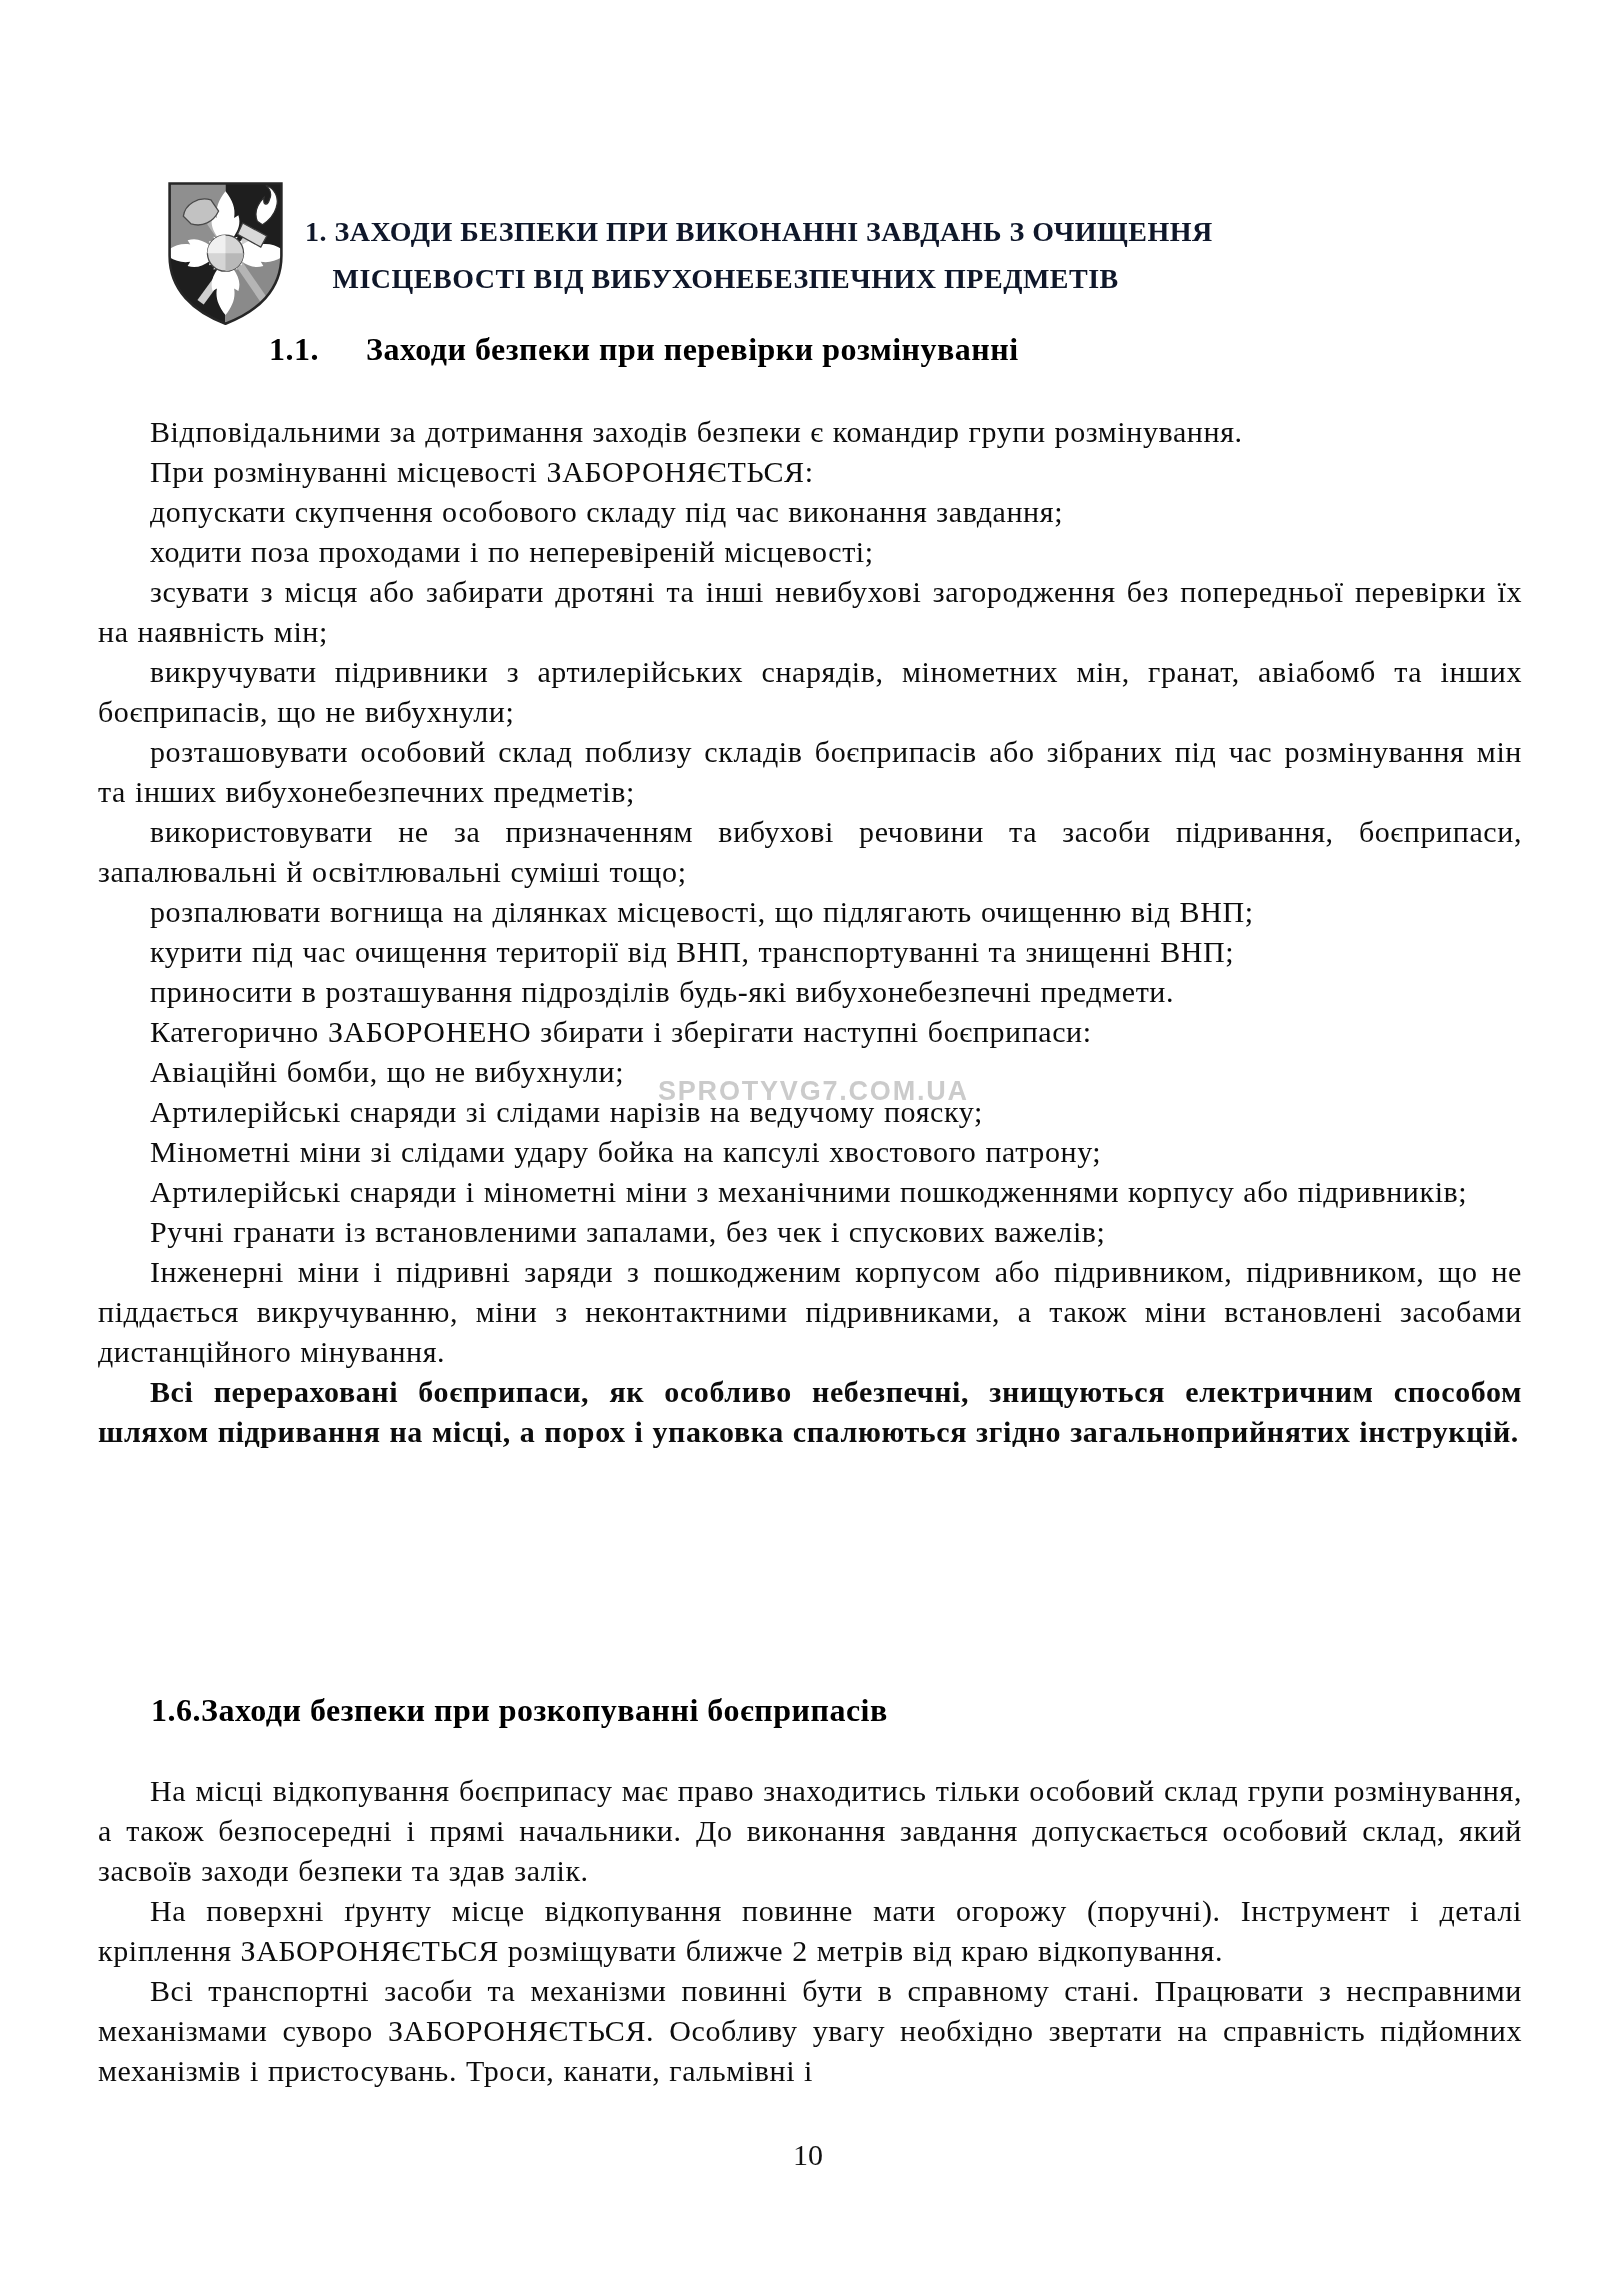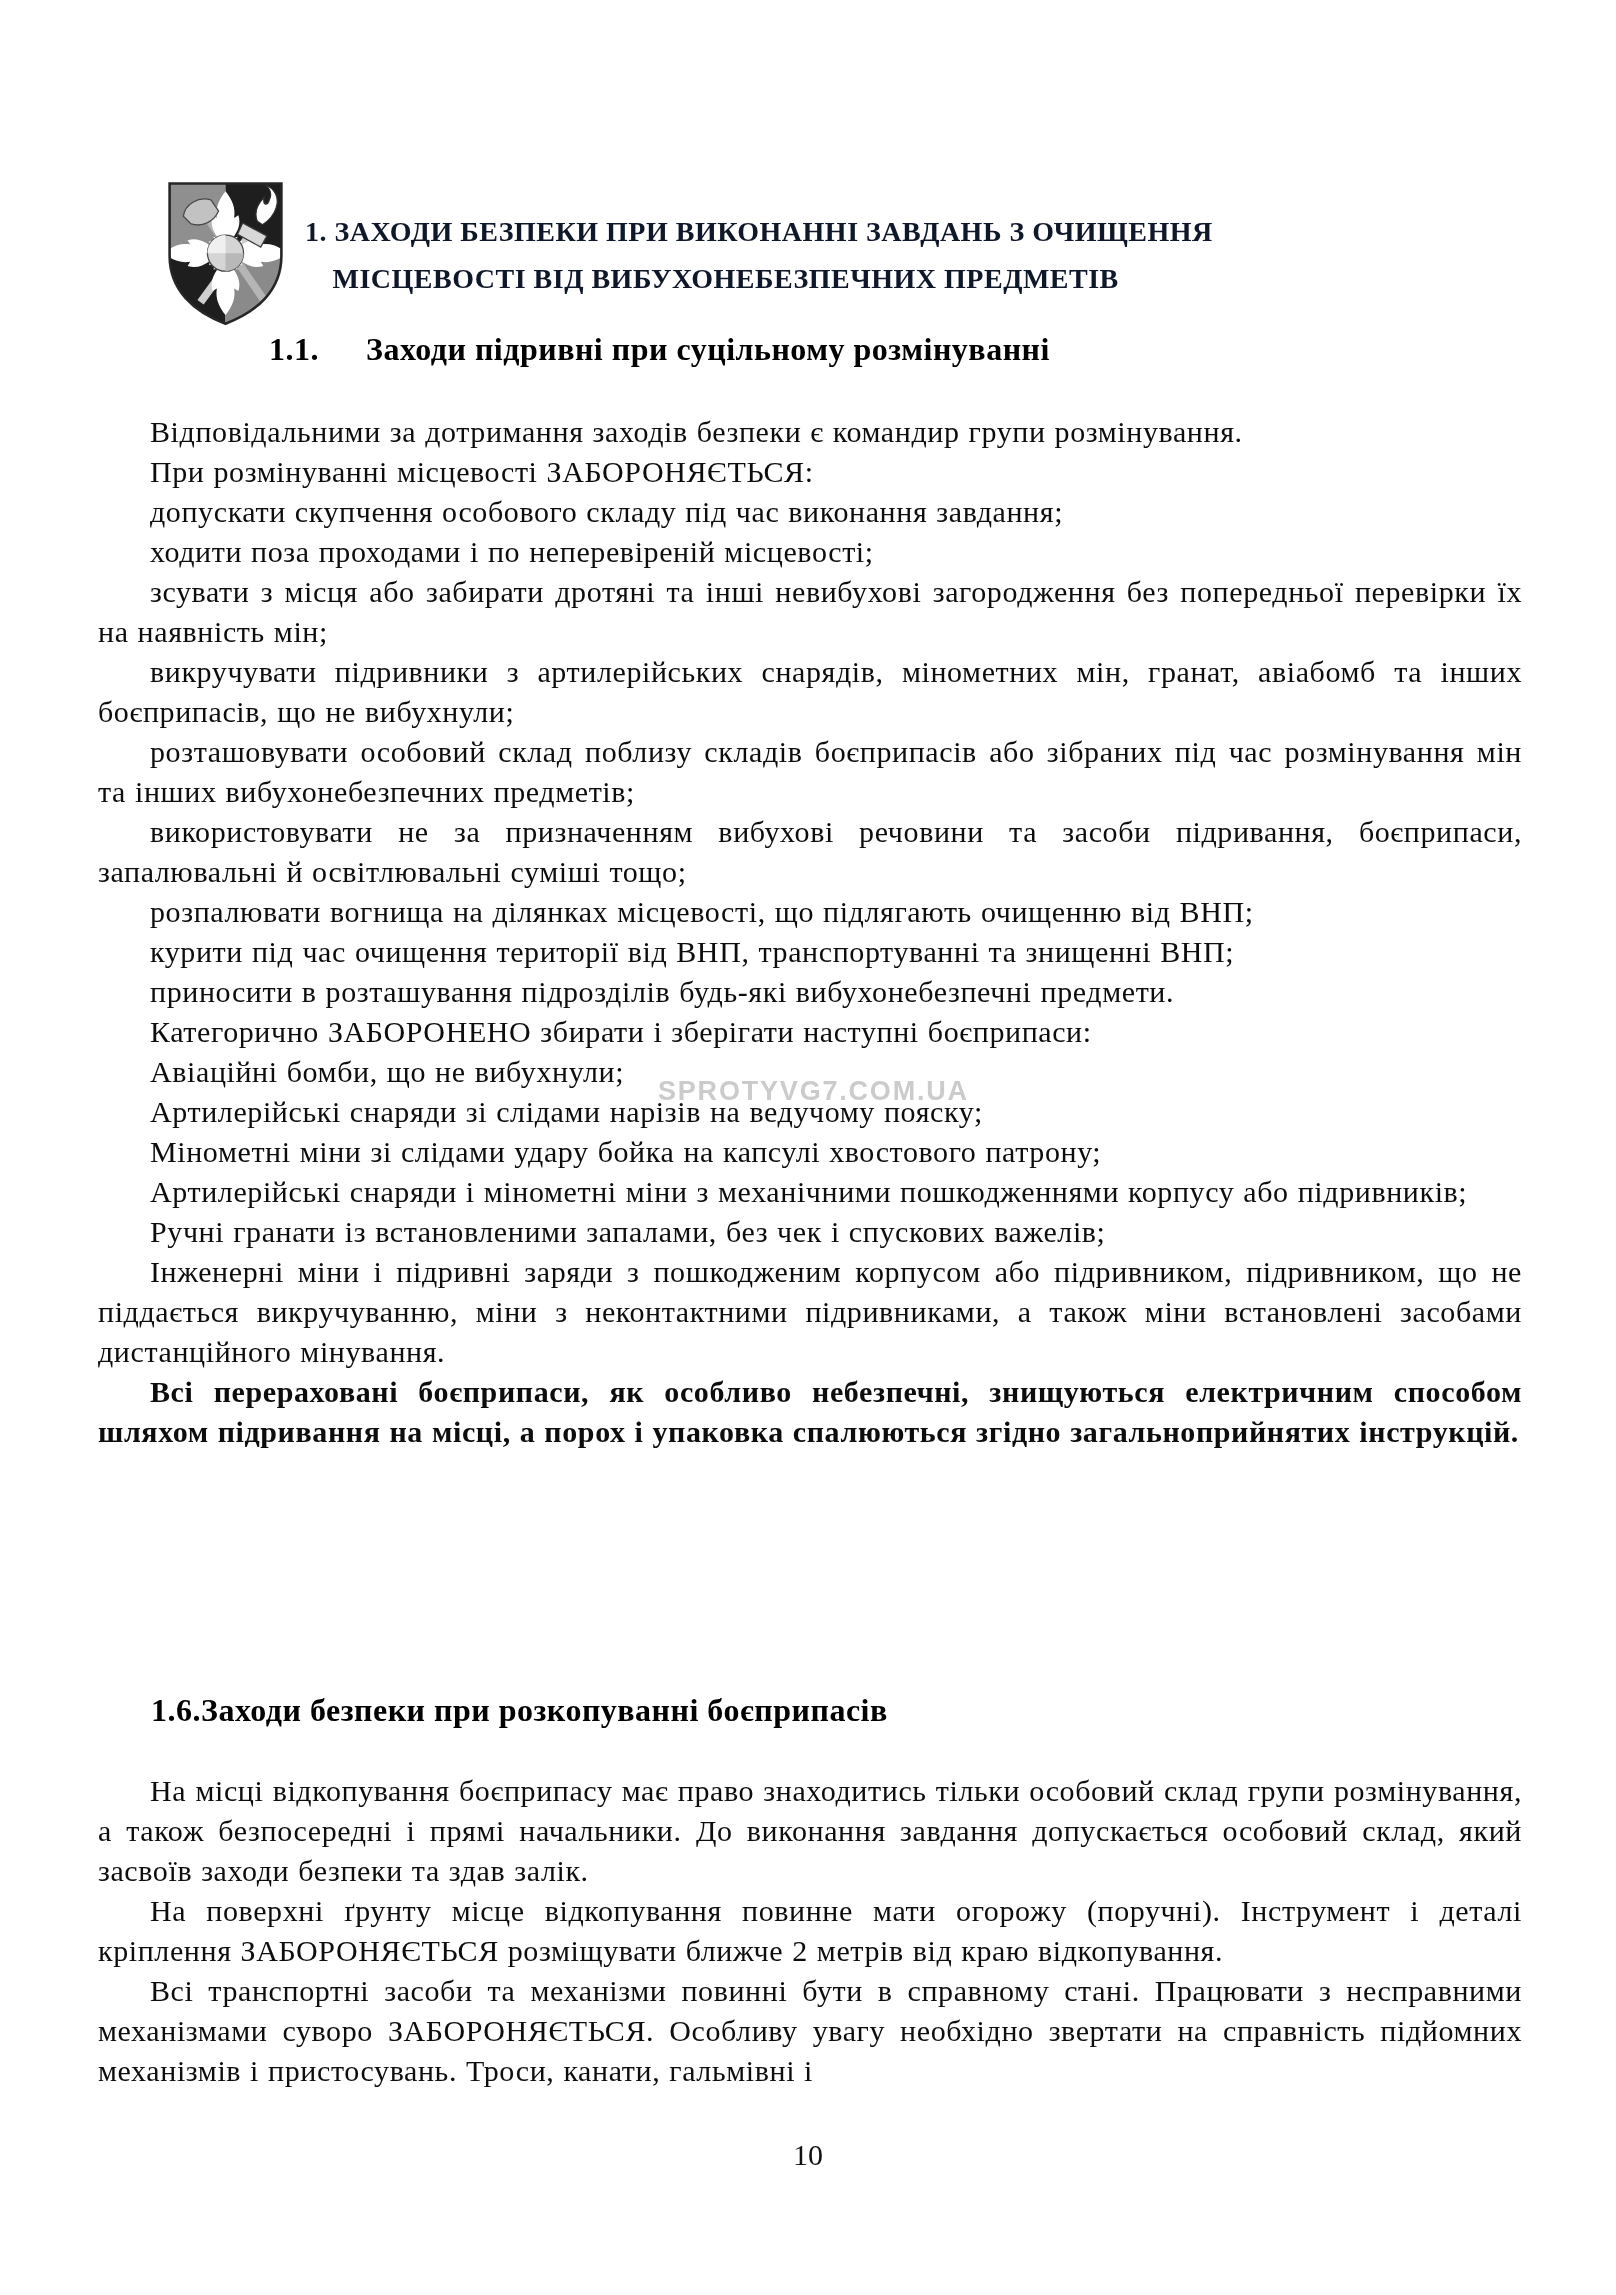--- a/index.html
+++ b/index.html
@@ -82,21 +82,21 @@
     </g>
     <path d="M10,14 H140 V98 C140,138 112,163 75,177 C38,163 10,138 10,98 Z" fill="none" stroke="#262626" stroke-width="3"></path>
   </svg>
 
   <div class="chapter-heading">
     <div class="line1">1. ЗАХОДИ БЕЗПЕКИ ПРИ ВИКОНАННІ ЗАВДАНЬ З ОЧИЩЕННЯ</div>
     <div class="line2">МІСЦЕВОСТІ ВІД ВИБУХОНЕБЕЗПЕЧНИХ ПРЕДМЕТІВ</div>
   </div>
 
   <div class="sec-heading-1">
-    <span class="sec-num">1.1.</span><span>Заходи підривні при суцільному розмінуванні</span>
+    <span class="sec-num">1.1.</span><span>Заходи безпеки при перевірки розмінуванні</span>
   </div>
 
   <div class="bodytext body-1">
       <p class="par">Відповідальними за дотримання заходів безпеки є командир групи розмінування.</p>
       <p class="par">При розмінуванні місцевості ЗАБОРОНЯЄТЬСЯ:</p>
       <p class="par">допускати скупчення особового складу під час виконання завдання;</p>
       <p class="par">ходити поза проходами і по неперевіреній місцевості;</p>
       <p class="par">зсувати з місця або забирати дротяні та інші невибухові загородження без попередньої перевірки їх на наявність мін;</p>
       <p class="par">викручувати підривники з артилерійських снарядів, мінометних мін, гранат, авіабомб та інших боєприпасів, що не вибухнули;</p>
       <p class="par">розташовувати особовий склад поблизу складів боєприпасів або зібраних під час розмінування мін та інших вибухонебезпечних предметів;</p>

